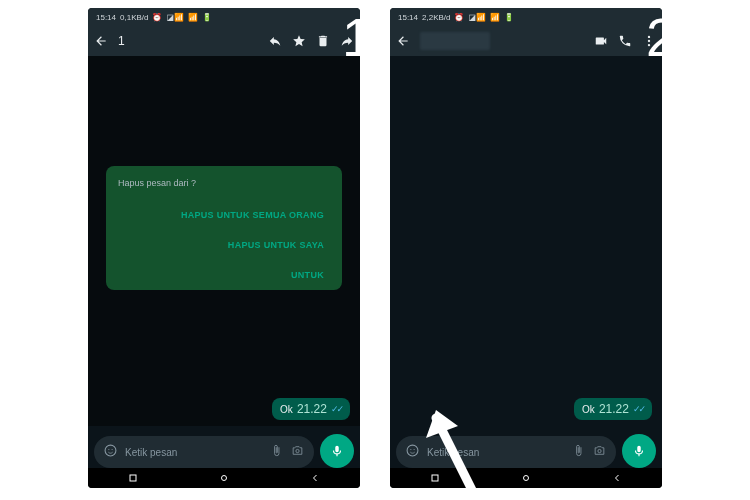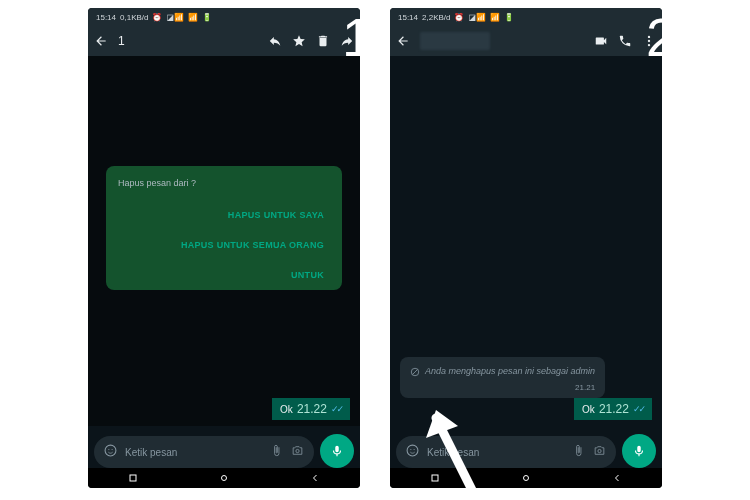--- a/index.html
+++ b/index.html
@@ -10,21 +10,21 @@
 .statusbar{height:18px;background:#1f2c33;display:flex;align-items:center;justify-content:flex-start;padding:0 8px;font-size:8px;color:#d1d7db}
 .statusbar .left,.statusbar .right{display:flex;align-items:center;gap:4px}
 .toolbar{height:30px;background:#1f2c33;display:flex;align-items:center;padding:0 6px;gap:10px}
 .toolbar .count{font-size:12px;color:#e9edef}
 .spacer{flex:1}
 .icon{color:#e9edef;display:inline-flex;align-items:center;justify-content:center}
 .icon svg{width:14px;height:14px;fill:currentColor}
 .chat{position:relative;height:calc(100% - 18px - 30px - 42px - 20px);background:#0b141a}
 .chat-bg{position:absolute;inset:0;background:#0b141a}
 .overlay{position:absolute;inset:0;background:rgba(0,0,0,0.45)}
-.msg-out{position:absolute;right:10px;background:#005c4b;color:#e9edef;border-radius:0;font-size:10px;padding:4px 8px;display:flex;align-items:center;gap:4px}
+.msg-out{position:absolute;right:10px;background:#005c4b;color:#e9edef;border-radius:8px;font-size:10px;padding:4px 8px;display:flex;align-items:center;gap:4px}
 .msg-out{bottom:6px}
 .msg-out .time{font-size:12px;color:#aee4d5}
 .ticks{color:#53bdeb;font-size:9px;letter-spacing:-2px}
 .dialog{position:absolute;left:18px;right:18px;top:110px;background:#14532d;border-radius:8px;padding:12px 12px 0;color:#aebac1}
 .dialog .title{font-size:9px;color:#aebac1;margin-bottom:12px}
 .dialog .opt{text-align:right;color:#00a884;font-size:9px;font-weight:600;letter-spacing:.3px;padding:10px 6px}
 .deleted-msg{position:absolute;left:10px;bottom:28px;background:#202c33;border-radius:8px;padding:6px 10px;max-width:200px}
 .deleted-msg .row{display:flex;align-items:center;gap:5px}
 .deleted-msg .txt{font-size:9px;font-style:italic;color:#8696a0;line-height:1.25}
 .deleted-msg .stop svg{width:10px;height:10px;fill:none;stroke:#8696a0;stroke-width:2}
@@ -91,22 +91,22 @@
           <svg viewBox="0 0 24 24">
             <path d="M14 9V5l7 7-7 7v-4.1c-5 0-8.5 1.6-11 5.1 1-5 4-10 11-11z"></path>
           </svg>
         </span>
   </div>
   <div class="chat">
     <div class="chat-bg"></div>
     <div class="overlay"></div>
     <div class="dialog">
       <div class="title">Hapus pesan dari         ?</div>
+      <div class="opt">HAPUS UNTUK SEMUA ORANG</div>
       <div class="opt">HAPUS UNTUK SAYA</div>
-      <div class="opt">HAPUS UNTUK SEMUA ORANG</div>
       <div class="opt">UNTUK</div>
     </div>
     <div class="msg-out">
       <span>Ok</span>
       <span class="time">21.22</span>
       <span class="ticks">✓✓</span>
     </div>
   </div>
   <div class="input-row">
     <div class="input-pill">
@@ -185,30 +185,20 @@
     <span class="icon">
           <svg viewBox="0 0 24 24">
             <circle cx="12" cy="5" r="2"></circle>
             <circle cx="12" cy="12" r="2"></circle>
             <circle cx="12" cy="19" r="2"></circle>
           </svg>
         </span>
   </div>
   <div class="chat">
     <div class="chat-bg"></div>
-    <div class="deleted-msg">
-      <div class="row">
-        <span class="stop"><svg viewBox="0 0 24 24">
-                <circle cx="12" cy="12" r="9"></circle>
-                <line x1="6" y1="18" x2="18" y2="6"></line>
-              </svg></span>
-        <span class="txt">Anda menghapus pesan ini sebagai admin</span>
-      </div>
-      <div class="time">21.21</div>
-    </div>
     <div class="msg-out">
       <span>Ok</span>
       <span class="time">21.22</span>
       <span class="ticks">✓✓</span>
     </div>
   </div>
   <div class="input-row">
     <div class="input-pill">
       <span class="pillicon"><svg viewBox="0 0 24 24">
               <circle cx="12" cy="12" r="10" fill="none" stroke="#8696a0" stroke-width="2"></circle>

